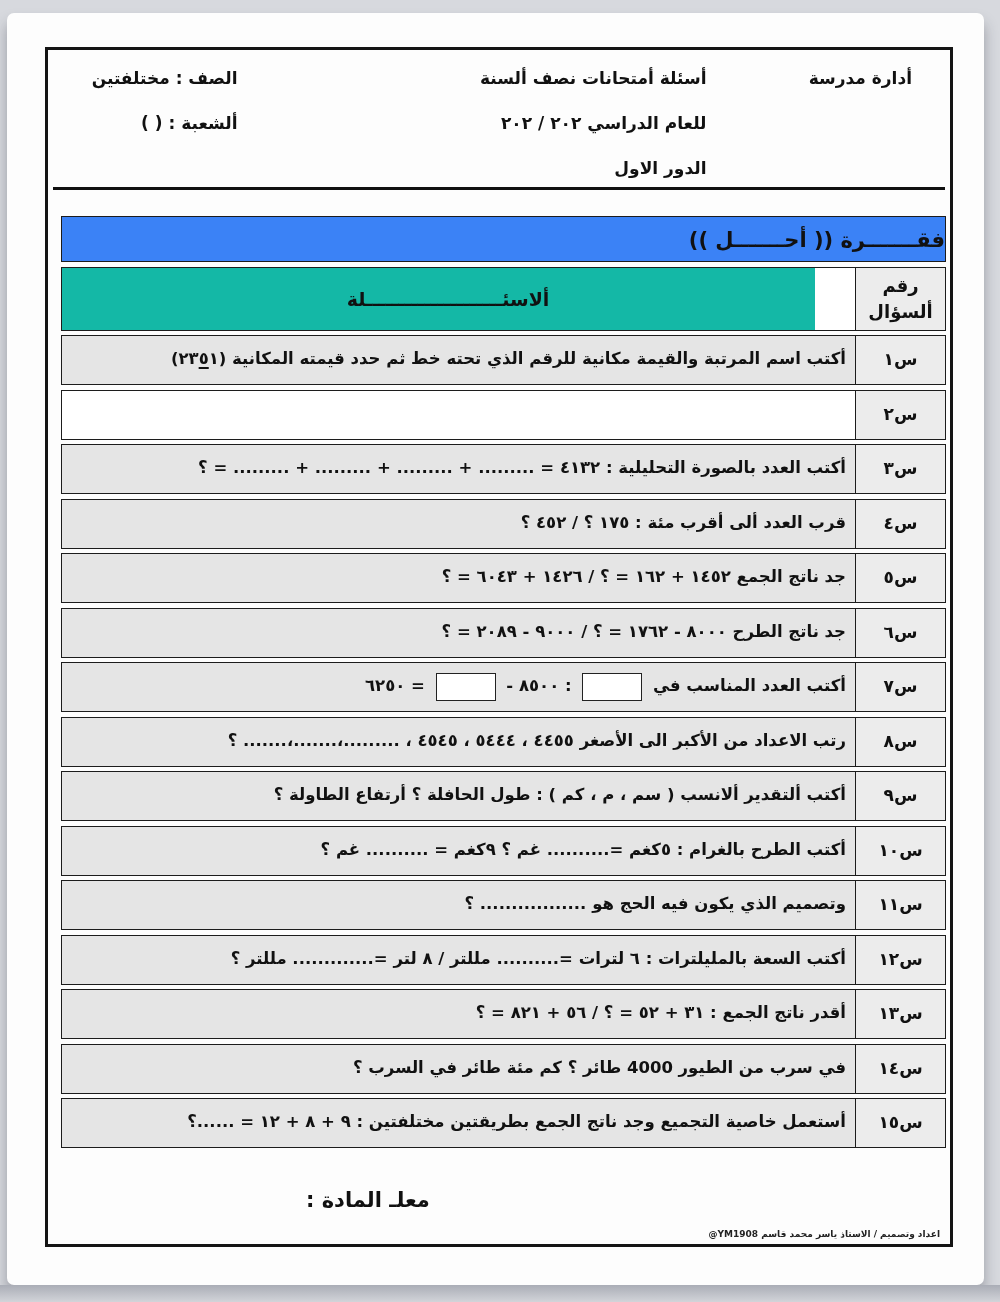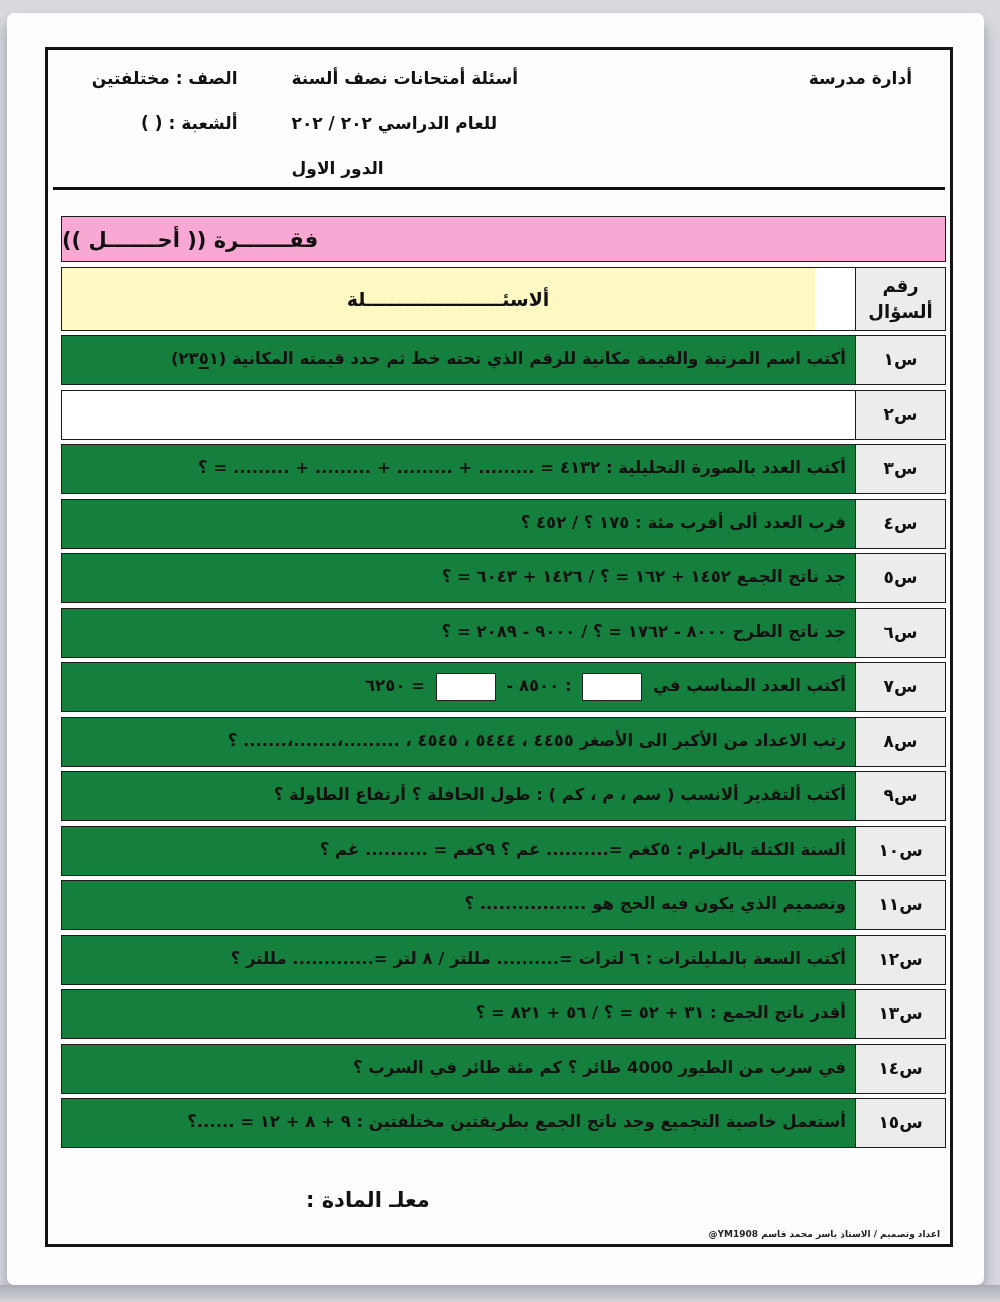--- a/index.html
+++ b/index.html
@@ -26,50 +26,50 @@
     border: 3px solid #141414;
   }
   
   .header {
     position: absolute; top: 6px; right: 0; left: 0;
     display: grid; grid-template-columns: 27% 46% 27%;
   }
   .hcol { display: flex; flex-direction: column; }
   .hline-item { height: 45px; line-height: 45px; font-weight: bold; font-size: 17px; white-space: nowrap; }
   .h-school { text-align: right; padding-right: 38px; }
-  .h-center { text-align: left; }
+  .h-center { text-align: right; }
   .h-left { text-align: right; padding-right: 54px; }
   .header-rule {
     position: absolute; top: 137px; left: 5px; right: 5px; height: 2.5px; background: #111;
   }
   
   .table { position: absolute; top: 166px; right: 4px; left: 13px; }
   .trow {
     display: flex; margin-bottom: 4.5px;
     border: 1.7px solid #1c1c1c; background: #fff;
   }
   .sec-title {
-    display: block; height: 46px; line-height: 46px; text-align: left;
-    background: #f9a8d4; font-size: 21px; font-weight: bold;
+    display: block; height: 46px; line-height: 46px; text-align: right;
+    background: #3b82f6; font-size: 21px; font-weight: bold;
   }
   .hd2 { height: 64px; }
   .cell-num {
     width: 90px; flex: none; background: #ececec;
     border-left: 1.7px solid #1c1c1c;
     display: flex; flex-direction: column; align-items: center; justify-content: center;
     font-weight: bold; font-size: 17px; line-height: 1.4;
   }
   .hd2 .cell-num { font-size: 18px; margin-left: 40px; }
   .cell-qhdr {
-    flex: 1; background: #fef9c3; display: flex; align-items: center; justify-content: center;
+    flex: 1; background: #14b8a6; display: flex; align-items: center; justify-content: center;
     font-size: 19px; font-weight: bold; padding-left: 19px;
   }
   .qrow { height: 50px; }
   .cell-text {
-    flex: 1; background: #15803d; padding: 0 9px;
+    flex: 1; background: #e5e5e5; padding: 0 9px;
     font-size: 16.5px; font-weight: bold; line-height: 46px;
     white-space: nowrap; overflow: hidden;
   }
   .u { text-decoration: underline; text-decoration-thickness: 2px; text-underline-offset: 3px; }
   .sym { direction: ltr; unicode-bidi: isolate; }
   .ans-box {
     display: inline-block; width: 60px; height: 28px; background: #fff;
     border: 1.6px solid #222; vertical-align: middle; margin: 0 5px;
   }
   .ans-circle {
@@ -149,21 +149,21 @@
           <div class="trow qrow">
             <div class="cell-num">س٨</div>
             <div class="cell-text">رتب الاعداد من الأكبر الى الأصغر  ٤٤٥٥ ، ٥٤٤٤ ، ٤٥٤٥ ، .........،.......،....... ؟</div>
           </div>
           <div class="trow qrow">
             <div class="cell-num">س٩</div>
             <div class="cell-text">أكتب ألتقدير ألانسب ( سم ، م ، كم ) : طول الحافلة ؟ أرتفاع الطاولة ؟</div>
           </div>
           <div class="trow qrow">
             <div class="cell-num">س١٠</div>
-            <div class="cell-text">ألسنة الكتلة بالغرام : ٥كغم =.......... غم ؟  ٩كغم = .......... غم ؟</div>
+            <div class="cell-text">أكتب الطرح بالغرام : ٥كغم =.......... غم ؟  ٩كغم = .......... غم ؟</div>
           </div>
           <div class="trow qrow">
             <div class="cell-num">س١١</div>
             <div class="cell-text">وتصميم الذي يكون فيه الحج هو ................. ؟</div>
           </div>
           <div class="trow qrow">
             <div class="cell-num">س١٢</div>
             <div class="cell-text">أكتب السعة بالمليلترات : ٦ لترات =.......... مللتر   /  ٨ لتر =............. مللتر ؟</div>
           </div>
           <div class="trow qrow">

